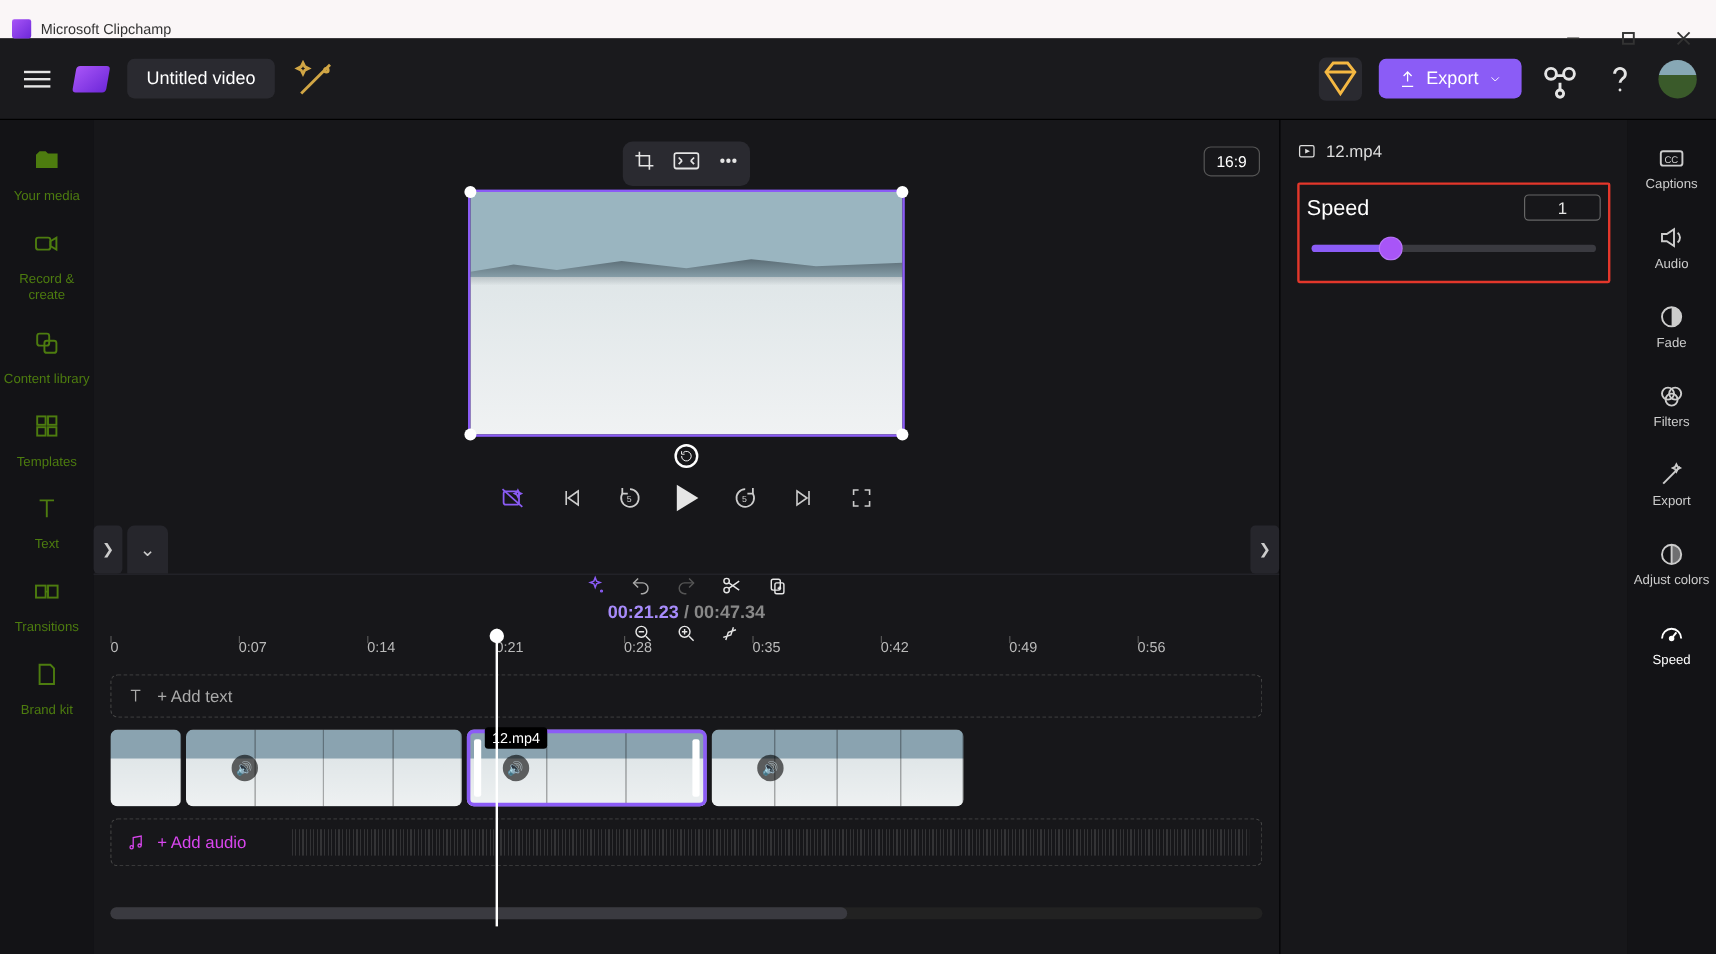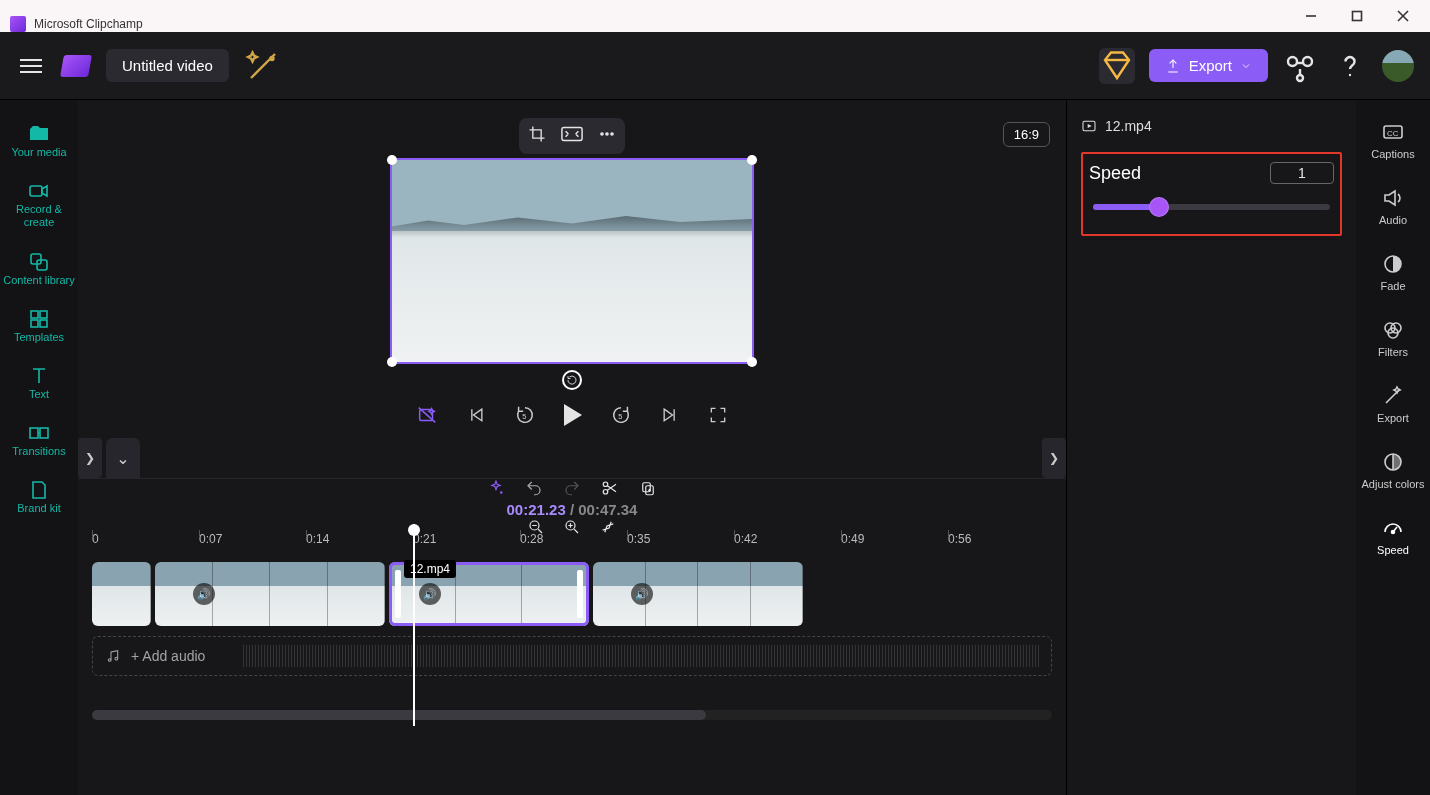--- a/index.html
+++ b/index.html
@@ -1,19 +1,19 @@
 <!DOCTYPE html>
 <html><head>
 <meta charset="utf-8">
 <style>
 * { margin: 0; padding: 0; box-sizing: border-box; font-family: "Segoe UI", Arial, sans-serif; }
 body { background: #0f0f12; color: #e5e5e5; width: 1430px; height: 795px; overflow: hidden; }
 
 
-.titlebar { height: 32px; background: #FAF6F7; display: flex; align-items: flex-end; justify-content: space-between; padding: 0 4px; }
+.titlebar { height: 32px; background: #FAF6F7; display: flex; align-items: flex-start; justify-content: space-between; padding: 16px 4px; }
 .titlebar-left { display: flex; align-items: center; gap: 8px; padding-left: 6px;}
 .titlebar-title { color: #333; font-size: 12px; }
 .win-controls { display: flex; }
 .win-btn { width: 46px; height: 32px; display: flex; align-items: center; justify-content: center; color: #333; font-size: 12px;}
 .win-btn svg { stroke:#333; }
 
 .app-icon { width:16px; height:16px; background: linear-gradient(135deg,#a855f7,#6d28d9); border-radius:2px; position:relative;}
 
 
 .topbar { height: 68px; background: #1a1a1d; display: flex; align-items: center; justify-content: space-between; padding: 0 16px; border-bottom:1px solid #000;}
@@ -26,21 +26,21 @@
 .icon-btn { width:36px; height:36px; border-radius:6px; display:flex; align-items:center; justify-content:center; color:#e5e5e5;}
 .diamond-btn { background:#2a2a30; color:#f5b842;}
 .export-btn { background:#8b5cf6; border-radius:6px; padding:8px 16px; display:flex; align-items:center; gap:8px; color:#fff; font-size:15px; font-weight:500;}
 .avatar { width:32px; height:32px; border-radius:50%; background: linear-gradient(#87a8b5 40%, #3a5a2a 40%); display:block;}
 
 
 .main-area { display:flex; height: calc(795px - 32px - 56px); }
 
 
 .leftbar { width:78px; background:#131316; display:flex; flex-direction:column; align-items:center; padding-top:16px; gap:8px;}
-.leftbar-item { display:flex; flex-direction:column; align-items:center; gap:0; padding:6px 0; width:100%; text-align:center; color:#14b8a6;}
+.leftbar-item { display:flex; flex-direction:column; align-items:center; gap:12px; padding:6px 0; width:100%; text-align:center; color:#4d7c0f;}
 .leftbar-item .lbl { font-size:11px; line-height:1.2; }
 .leftbar-item svg { width:24px; height:24px; }
 
 
 .center-col { flex:1; display:flex; flex-direction:column; background:#17171a; position:relative;}
 
 
 .preview-area { height: 340px; position:relative; display:flex; flex-direction:column; align-items:center; padding-top:14px;}
 .preview-toolbar { position:absolute; top:18px; left:50%; transform:translateX(-50%); background:#2a2a30; border-radius:8px; padding:6px 8px; display:flex; gap:14px; align-items:center; z-index:5;}
 .aspect-pill { position:absolute; top:22px; right:16px; border:1px solid #555; border-radius:6px; padding:4px 10px; font-size:13px; color:#fff;}
@@ -72,21 +72,21 @@
 .ruler .tick { width:107px; position:relative;}
 .ruler .tick::before { content:""; position:absolute; left:0; top:-2px; width:1px; height:6px; background:#555;}
 
 
 .tracks { position:relative; padding:8px 14px 40px 14px;}
 .playhead { position:absolute; top:-30px; bottom:0; left:335px; width:2px; background:#fff; z-index:20;}
 .playhead::before { content:""; position:absolute; top:0; left:-5px; width:12px; height:12px; background:#fff; border-radius:50%;}
 
 .track-row { margin-bottom:10px; position:relative;}
 .add-strip { border:1px dashed #444; border-radius:6px; height:36px; display:flex; align-items:center; gap:10px; padding:0 12px; color:#aaa; font-size:14px; position:relative;}
-.audio-strip { border:1px dashed #444; border-radius:6px; height:40px; display:flex; align-items:center; gap:10px; padding:0 12px; color:#a3a3a3; font-size:14px; position:relative; overflow:hidden;}
+.audio-strip { border:1px dashed #444; border-radius:6px; height:40px; display:flex; align-items:center; gap:10px; padding:0 12px; color:#d946ef; font-size:14px; position:relative; overflow:hidden;}
 .waveform { position:absolute; left:150px; right:10px; top:8px; bottom:8px; opacity:0.25; background: repeating-linear-gradient(90deg, #888 0 1px, transparent 1px 3px);}
 
 .clip-label { position:absolute; top:-2px; left:312px; background:#000; color:#fff; font-size:12px; padding:2px 6px; border-radius:3px; z-index:15;}
 
 .video-track { height:64px; display:flex; gap:4px;}
 .clip { border-radius:6px; overflow:hidden; position:relative; display:flex; background:#222;}
 .clip .thumb { flex:1; background: linear-gradient(#8aa3b0 0%, #8aa3b0 38%, #e0e6e8 38%, #eef1f2 100%); border-right:1px solid rgba(0,0,0,0.3);}
 .clip .snd { position:absolute; width:22px; height:22px; border-radius:50%; background:rgba(0,0,0,0.6); display:flex; align-items:center; justify-content:center; top:50%; transform:translateY(-50%); color:#fff; font-size:11px;}
 .clip.selected { outline:3px solid #8b5cf6; outline-offset:-3px;}
 .clip.selected .grip { position:absolute; top:8px; bottom:8px; width:6px; background:#fff; border-radius:2px;}
@@ -384,20 +384,28 @@
       <div class="tick"><span>0:28</span></div>
       <div class="tick"><span>0:35</span></div>
       <div class="tick"><span>0:42</span></div>
       <div class="tick"><span>0:49</span></div>
       <div class="tick"><span>0:56</span></div>
     </div>
 
     <div class="tracks">
       <div class="playhead"></div>
 
+      <div class="track-row">
+        <div class="add-strip">
+          <svg width="16" height="16" viewBox="0 0 24 24">
+              <path d="M6 5h12M12 5v14"></path>
+            </svg>
+          <span>+ Add text</span>
+        </div>
+      </div>
 
       <div class="track-row">
         <span class="clip-label">12.mp4</span>
         <div class="video-track">
           <div class="clip" style="width:59px;">
             <div class="thumb"></div>
           </div>
           <div class="clip" style="width:230px;">
             <div class="thumb"></div>
               <div class="thumb"></div>

